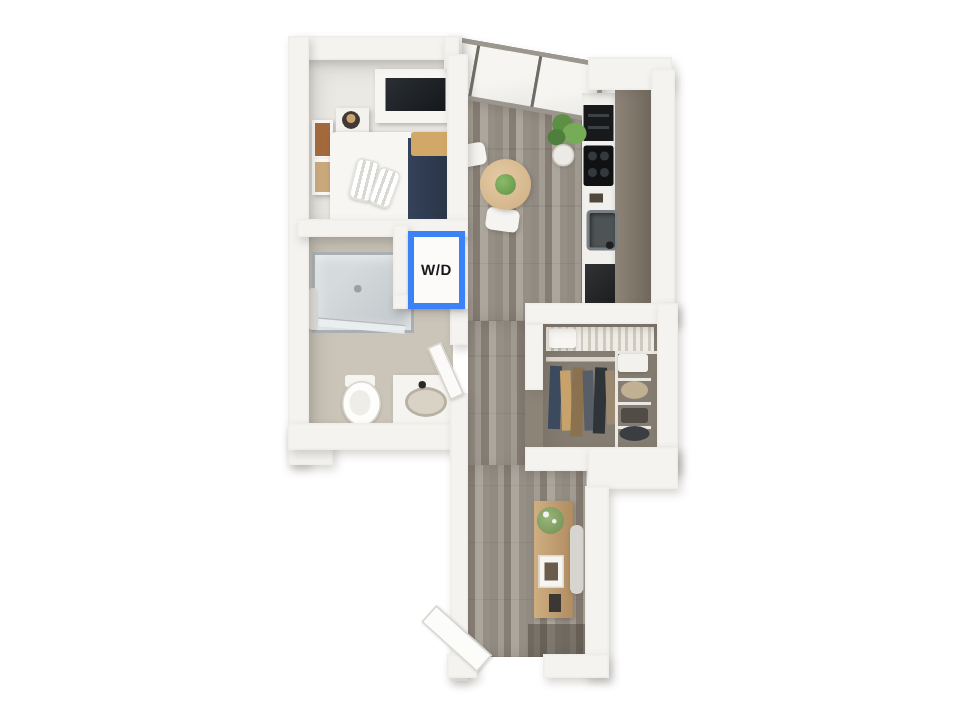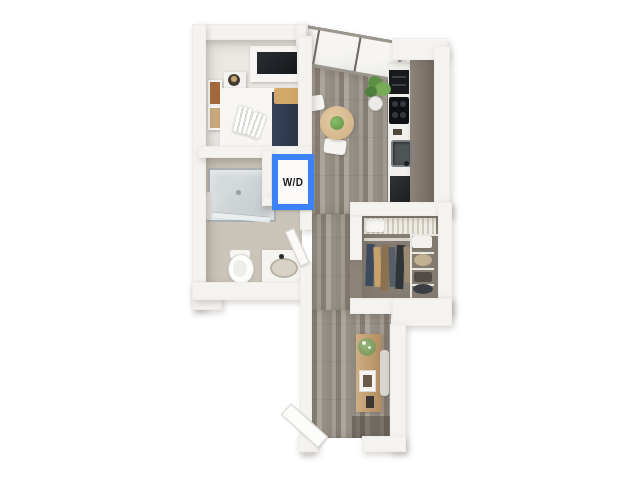--- a/index.html
+++ b/index.html
@@ -134,21 +134,21 @@
   <div class="wall" style="left:350px;top:202px;width:102px;height:14px;"></div>
   <div class="wall" style="left:438px;top:202px;width:14px;height:114px;"></div>
   <div class="wall" style="left:350px;top:216px;width:12px;height:44px;"></div>
   <div class="wall" style="left:350px;top:298px;width:102px;height:16px;"></div>
   <div class="wall" style="left:392px;top:298px;width:60px;height:28px;"></div>
   <div class="wall" style="left:390px;top:324px;width:16px;height:128px;"></div>
   <div class="wall" style="left:298px;top:436px;width:20px;height:16px;"></div>
   <div class="wall" style="left:362px;top:436px;width:44px;height:16px;"></div>
 
   <div class="abs" style="left:299px;top:158px;width:7px;height:38px;background:#474440;"></div>
-  <div class="abs soft" id="wd-unit" style="left:272px;top:154px;width:30px;height:44px;background:#fcfbfa;border:6px solid #3b82f6;">
+  <div class="abs soft" id="wd-unit" style="left:272px;top:154px;width:30px;height:44px;background:#fcfbfa;border:4px solid #3b82f6;">
     <span>W/D</span>
   </div>
   <div class="abs soft" style="left:284px;top:228px;width:8px;height:36px;background:#fbfaf8;border:1px solid #d6d3cd;transform:rotate(-24deg);transform-origin:top right;"></div>
   <div class="abs soft" style="left:318px;top:398px;width:13px;height:48px;background:#fcfcfb;border:1px solid #d8d5cf;transform:rotate(-48deg);transform-origin:bottom left;"></div>
 
   <div class="abs round" style="left:368px;top:76px;width:14px;height:14px;background:#5d8f45;"></div>
   <div class="abs round" style="left:375px;top:82px;width:16px;height:14px;background:#76ab57;"></div>
   <div class="abs round" style="left:365px;top:86px;width:12px;height:11px;background:#4e7f3c;"></div>
   <div class="abs round soft" style="left:368px;top:96px;width:13px;height:13px;background:#eceae6;border:1px solid #cfccc5;"></div>
 

